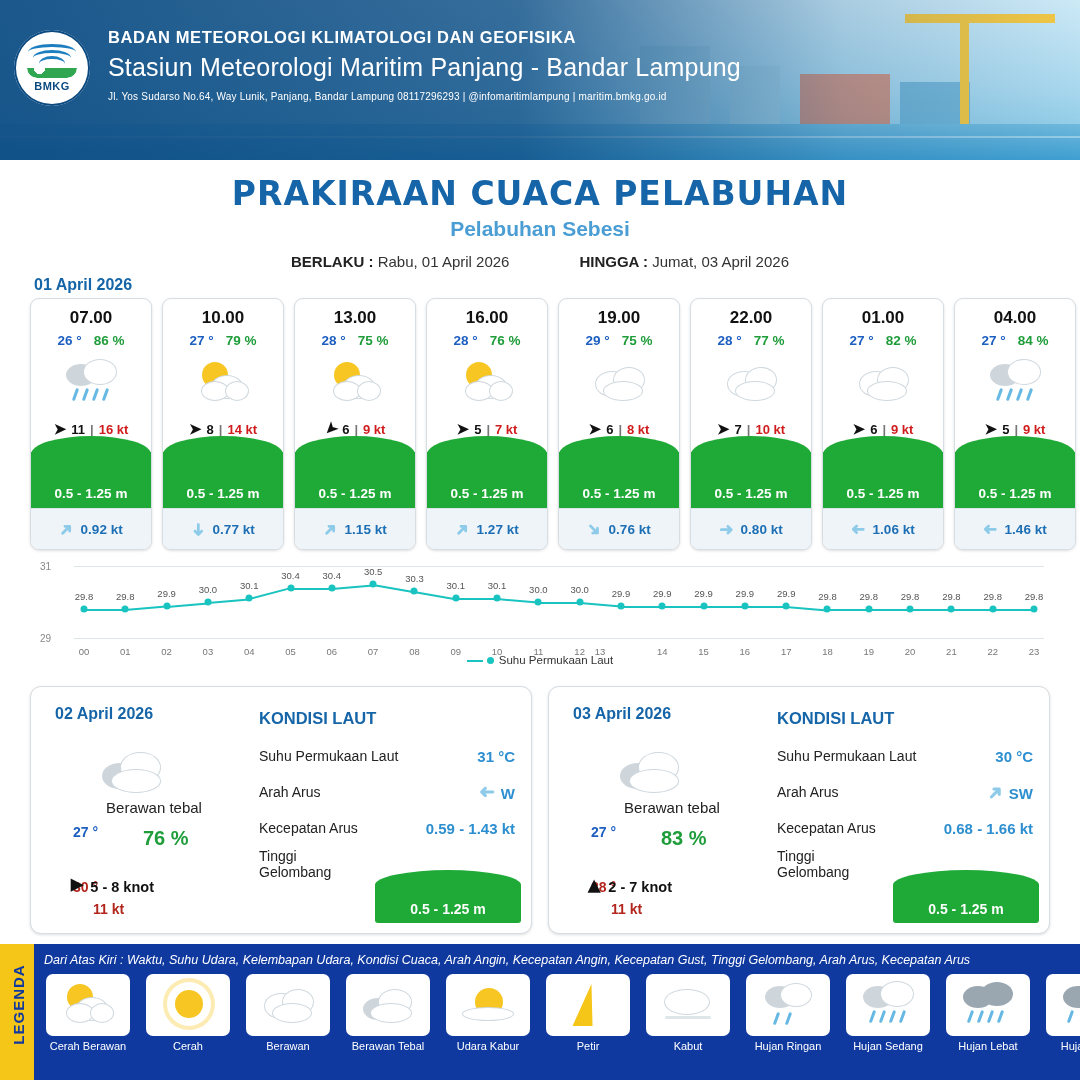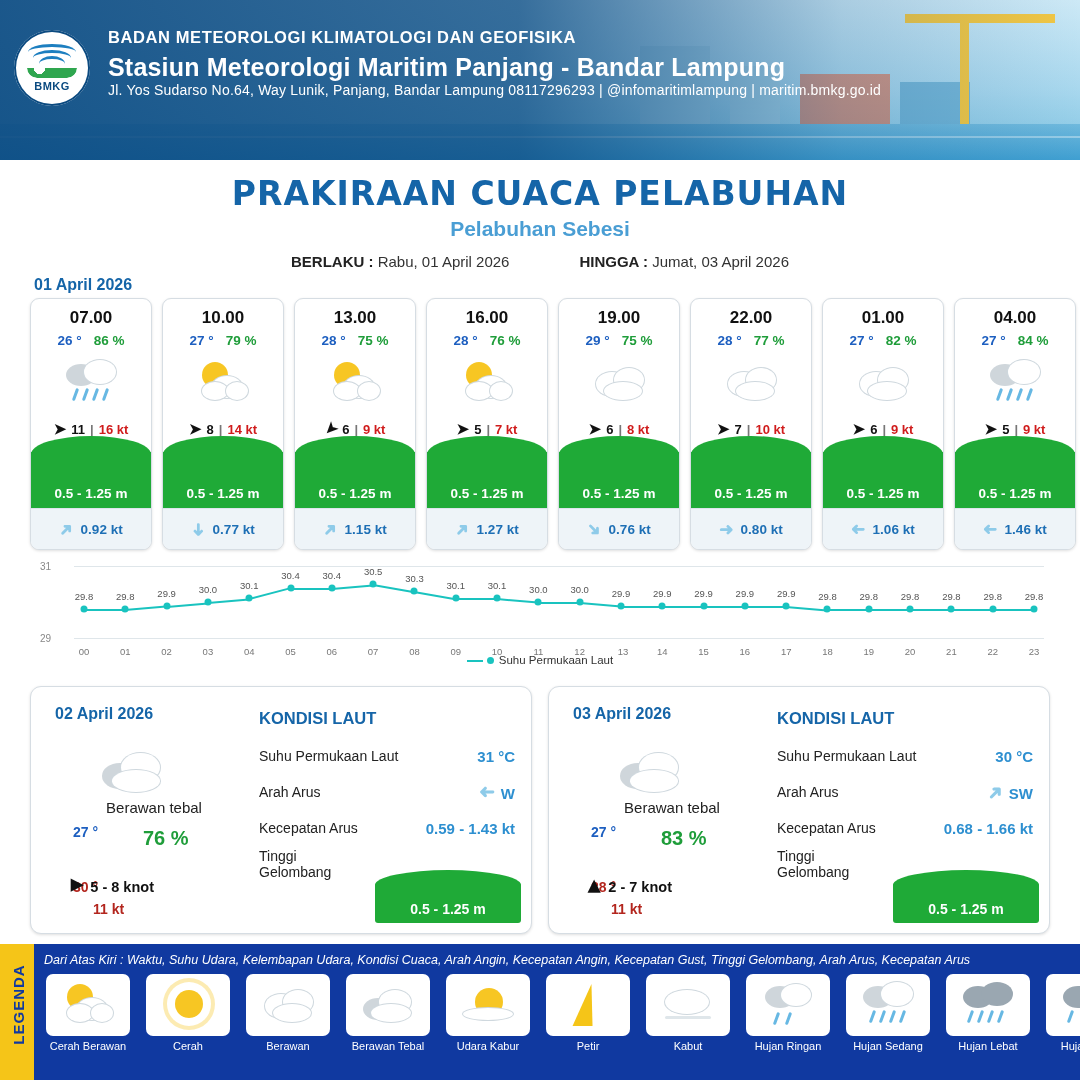--- a/index.html
+++ b/index.html
@@ -40,22 +40,22 @@
   .logo .arc i:nth-child(1){ top:0; }
   .logo .arc i:nth-child(2){ top:6px; left:5px; right:5px; }
   .logo .arc i:nth-child(3){ top:12px; left:11px; right:11px; }
   .logo .wave { width:50px; height:10px; margin-top:2px;
     background:linear-gradient(180deg,#2fa64f 0%, #2fa64f 100%);
     -webkit-mask:radial-gradient(circle at 25% 0, transparent 6px, #000 6px);
     border-radius:0 0 14px 14px; }
   .logo .txt { font-size:11px; font-weight:bold; color:#0b4a80; letter-spacing:.5px; margin-top:2px;}
   .hdr-text { position:absolute; left:108px; top:28px; color:#ffffff; }
   .hdr-l1 { font-size:16.5px; font-weight:bold; letter-spacing:.6px; }
-  .hdr-l2 { font-size:25px; font-weight:bold; margin-top:6px; letter-spacing:.2px; }
-  .hdr-l3 { font-size:14px; margin-top:0; letter-spacing:.2px; }
+  .hdr-l2 { font-size:25px; font-weight:normal; margin-top:6px; letter-spacing:.2px; }
+  .hdr-l3 { font-size:10px; margin-top:9px; letter-spacing:.2px; }
 
   
   .title-wrap { text-align:center; margin-top:14px; }
   .title-main { font-size:33px; font-weight:bold; color:#1565a8; letter-spacing:1px; font-family:"DejaVu Sans", sans-serif; }
   .title-sub { font-size:21px; font-weight:bold; color:#4a9ed4; margin-top:4px; }
   .valid-row { display:flex; justify-content:center; gap:70px; margin-top:12px; font-size:15px; }
   .valid-lbl { color:#222; font-weight:bold;margin-top:36px; }
   .valid-val { color:#333; }
 
   
@@ -472,21 +472,21 @@
       <div class="plabel" style="left:423.04347826086956px;top:25.39999999999995px">30.1</div>
       <div class="xtick" style="left:423.04347826086956px">10</div>
       <div class="pt" style="left:464.34782608695656px;top:36px"></div>
       <div class="plabel" style="left:464.34782608695656px;top:29px">30.0</div>
       <div class="xtick" style="left:464.34782608695656px">11</div>
       <div class="pt" style="left:505.65217391304344px;top:36px"></div>
       <div class="plabel" style="left:505.65217391304344px;top:29px">30.0</div>
       <div class="xtick" style="left:505.65217391304344px">12</div>
       <div class="pt" style="left:546.9565217391304px;top:39.60000000000005px"></div>
       <div class="plabel" style="left:546.9565217391304px;top:32.60000000000005px">29.9</div>
-      <div class="xtick" style="left:549px">13</div>
+      <div class="xtick" style="left:526px">13</div>
       <div class="pt" style="left:588.2608695652174px;top:39.60000000000005px"></div>
       <div class="plabel" style="left:588.2608695652174px;top:32.60000000000005px">29.9</div>
       <div class="xtick" style="left:588.2608695652174px">14</div>
       <div class="pt" style="left:629.5652173913044px;top:39.60000000000005px"></div>
       <div class="plabel" style="left:629.5652173913044px;top:32.60000000000005px">29.9</div>
       <div class="xtick" style="left:629.5652173913044px">15</div>
       <div class="pt" style="left:670.8695652173913px;top:39.60000000000005px"></div>
       <div class="plabel" style="left:670.8695652173913px;top:32.60000000000005px">29.9</div>
       <div class="xtick" style="left:670.8695652173913px">16</div>
       <div class="pt" style="left:712.1739130434783px;top:39.60000000000005px"></div>

